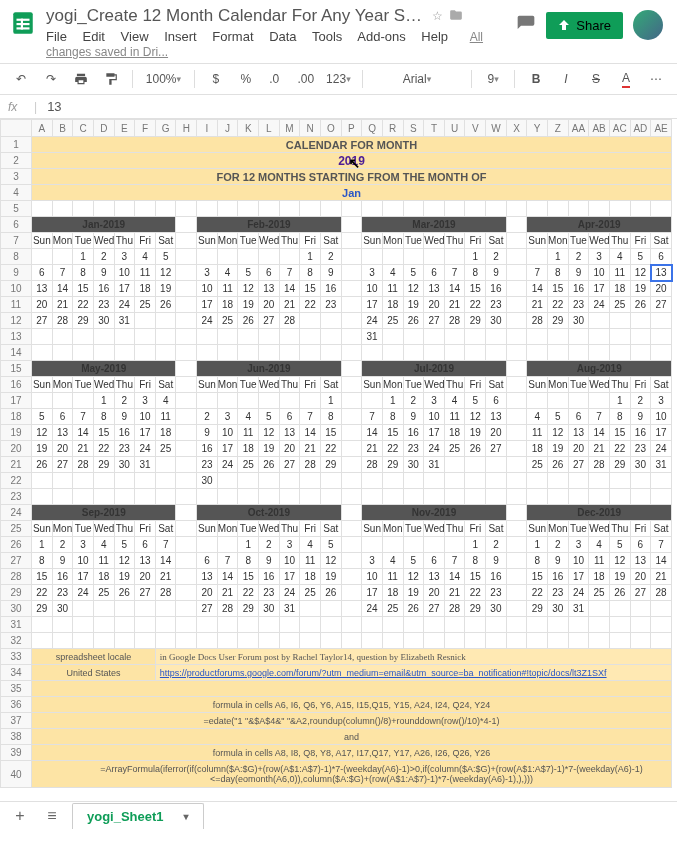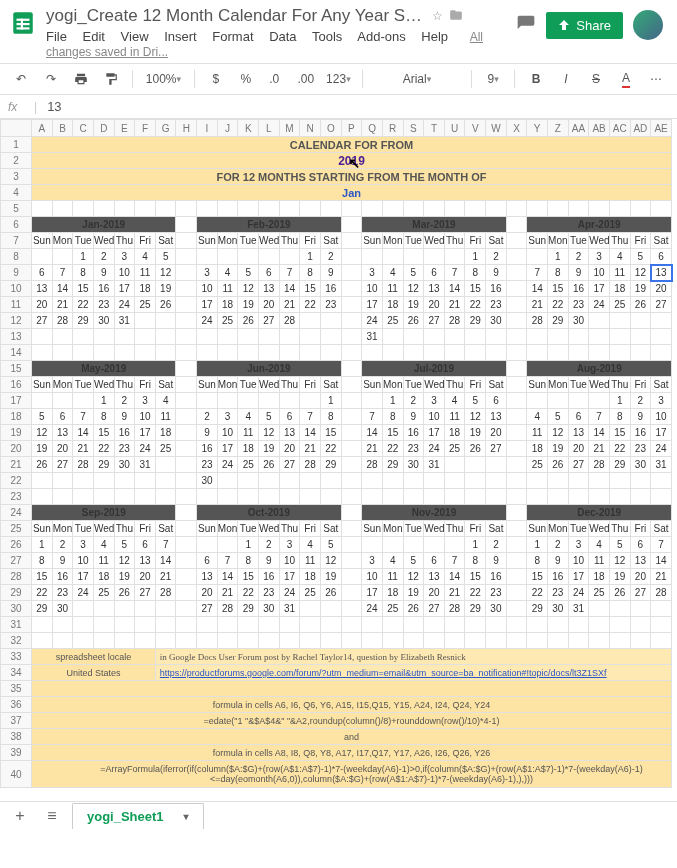--- a/index.html
+++ b/index.html
@@ -23,21 +23,21 @@
   .titleblock { margin-left: 8px; flex: 1; }
   .doc-title { font-size: 17px; color: #555; white-space: nowrap; overflow: hidden; text-overflow: ellipsis; max-width: 380px; }
   .doc-tools { display: flex; gap: 6px; margin-left: 6px; align-items: center; }
   .star, .folder { color: #999; }
   .menus { margin-top: 3px; font-size: 13px; color: #444; }
   .menus span { margin-right: 12px; cursor: default; }
   .menus .changes { margin-left: 6px; color: #888; text-decoration: underline; font-size: 12px; }
   .topright { display: flex; gap: 10px; align-items: center; margin-top: 4px; margin-right: 6px; }
   .comments-ico { color: #666; }
   .share-btn {
-    background: #0f9d58; color: #ffffff; font-size: 13px; padding: 6px 12px;
+    background: #0f9d58; color: #000000; font-size: 13px; padding: 6px 12px;
     border-radius: 2px; display: flex; align-items: center; gap: 6px;
   }
   .share-btn svg { fill: #fff; }
   .avatar {
     width: 30px; height: 30px; border-radius: 50%;
     background: linear-gradient(135deg,#3a7,#468);
   }
 
   
   .toolbar {
@@ -225,21 +225,21 @@
           <th>AA</th>
           <th>AB</th>
           <th>AC</th>
           <th>AD</th>
           <th>AE</th>
         </tr>
       </thead>
 <tbody id="grid-body">
         <tr class="title-row">
           <th>1</th>
-          <td colspan="31" class="yellow">CALENDAR FOR FROM</td>
+          <td colspan="31" class="yellow">CALENDAR FOR MONTH</td>
         </tr>
         <tr class="title-row">
           <th>2</th>
           <td colspan="31" class="yellow cursor"><span class="year-val">2019</span><span class="cursor-ptr">↖</span></td>
         </tr>
         <tr class="title-row">
           <th>3</th>
           <td colspan="31" class="yellow">FOR 12 MONTHS STARTING FROM THE MONTH OF</td>
         </tr>
         <tr class="title-row">

